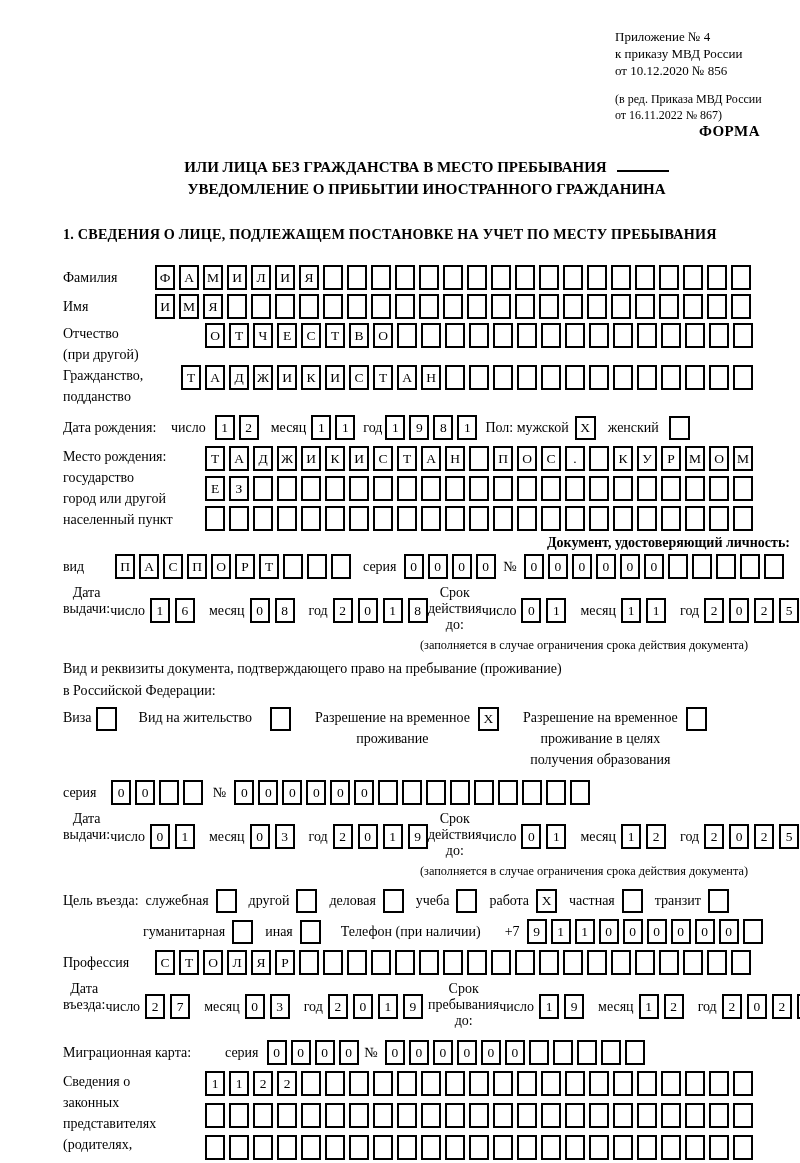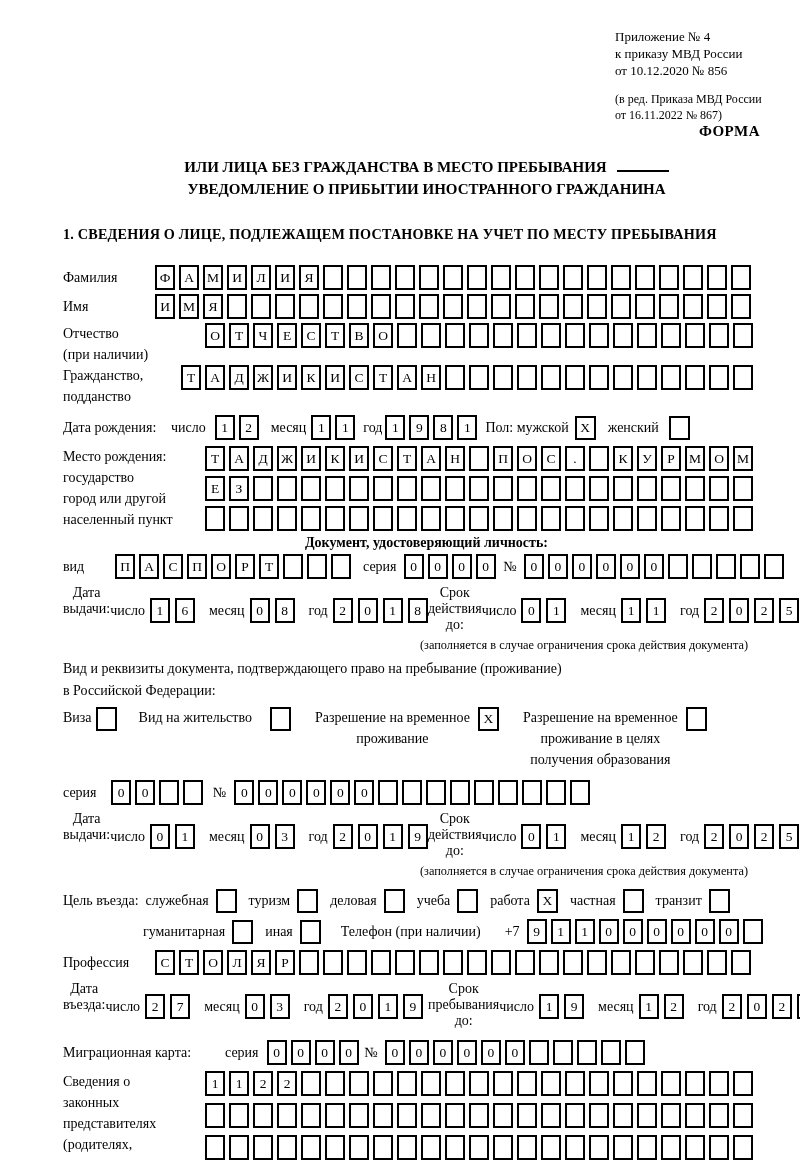--- a/index.html
+++ b/index.html
@@ -152,21 +152,21 @@
         <span class="cell"></span>
         <span class="cell"></span>
         <span class="cell"></span>
         <span class="cell"></span>
       </span>
   </div>
 
   <div class="row row-top">
     <span class="lbl lbl2" style="width:142px">
       <span>Отчество</span><br>
-      <span>(при наличии)</span>
+      <span>(при другой)</span>
     </span>
     <span class="cells">
         <span class="cell">О</span>
         <span class="cell">Т</span>
         <span class="cell">Ч</span>
         <span class="cell">Е</span>
         <span class="cell">С</span>
         <span class="cell">Т</span>
         <span class="cell">В</span>
         <span class="cell">О</span>
@@ -325,21 +325,21 @@
           <span class="cell"></span>
           <span class="cell"></span>
           <span class="cell"></span>
           <span class="cell"></span>
           <span class="cell"></span>
           <span class="cell"></span>
         </span>
     </span>
   </div>
 
-  <div style="text-align:center; font-weight:bold; margin-top:4px">Документ, удостоверяющий личность:</div>
+  <div style="text-align:right; font-weight:bold; margin-top:4px">Документ, удостоверяющий личность:</div>
 
   <div class="row" style="margin-top:3px">
     <span class="lbl" style="width:52px">вид</span>
     <span class="cells" style="margin-right:8px">
         <span class="cell">П</span>
         <span class="cell">А</span>
         <span class="cell">С</span>
         <span class="cell">П</span>
         <span class="cell">О</span>
         <span class="cell">Р</span>
@@ -521,21 +521,21 @@
           </span>
       </div>
     </div>
   </div>
   <div class="small-note">(заполняется в случае ограничения срока действия документа)</div>
 
   <div class="purpose-row">
     <span class="ptext">Цель въезда:</span>
     <span class="ptext">служебная</span>
     <span class="checkbox"></span>
-    <span class="ptext">туризм</span>
+    <span class="ptext">другой</span>
     <span class="checkbox"></span>
     <span class="ptext">деловая</span>
     <span class="checkbox"></span>
     <span class="ptext">учеба</span>
     <span class="checkbox"></span>
     <span class="ptext">работа</span>
     <span class="checkbox">X</span>
     <span class="ptext">частная</span>
     <span class="checkbox"></span>
     <span class="ptext">транзит</span>

